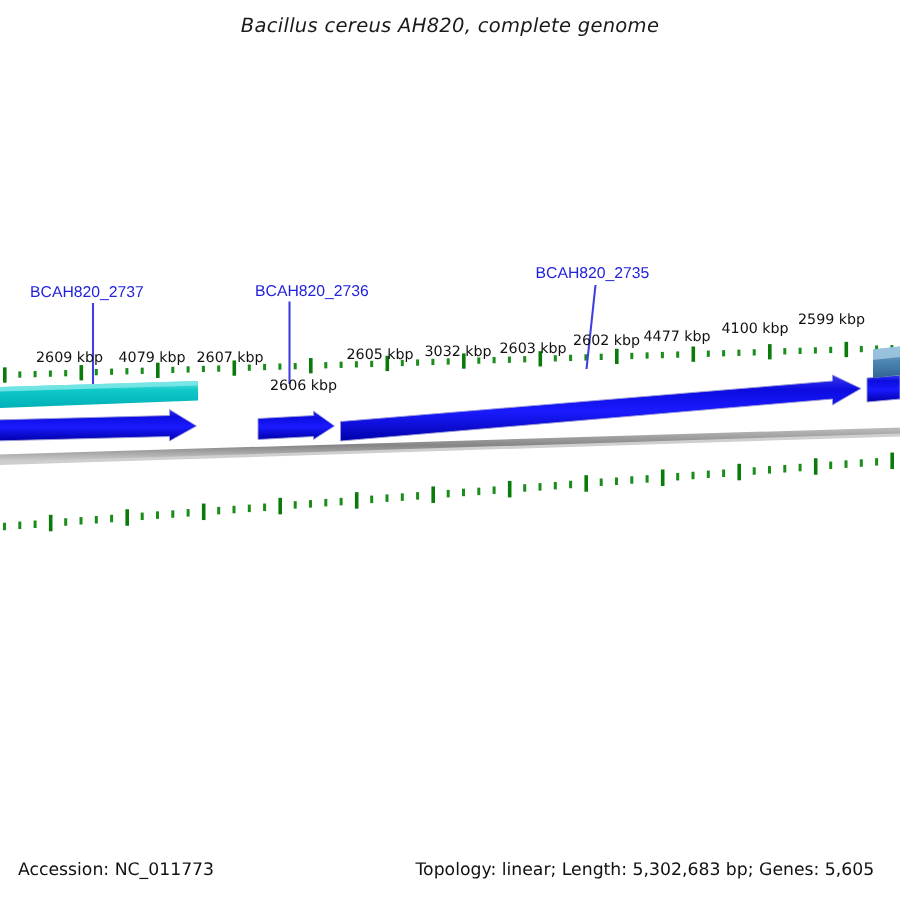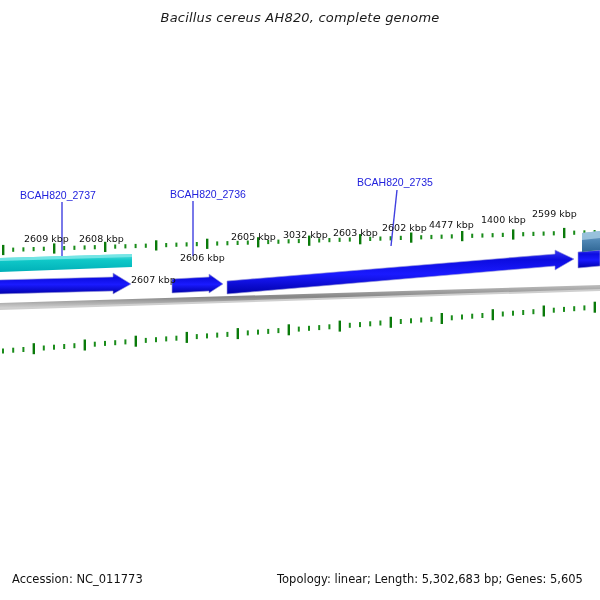--- a/index.html
+++ b/index.html
@@ -268,28 +268,28 @@
   </svg>
 
   <div id="geneLabelLayer">
       <div class="gene-label" style="left: 20px; top: 189px; color: rgb(34, 34, 221);">BCAH820_2737</div>
       <div class="gene-label" style="left: 147px; top: 188px; color: rgb(34, 34, 221); margin-left: 23px;">BCAH820_2736</div>
       <div class="gene-label" style="left: 357px; top: 176px; color: rgb(34, 34, 221);">BCAH820_2735</div>
     </div>
 
   <div id="tickLabelLayer">
       <div class="tick-label" style="left: 24px; top: 233px;">2609 kbp</div>
-      <div class="tick-label" style="left: 79px; top: 233px;">2608 kbp</div>
-      <div class="tick-label" style="left: 131px; top: 233px; margin-top: 41px;">2607 kbp</div>
+      <div class="tick-label" style="left: 79px; top: 233px;">4079 kbp</div>
+      <div class="tick-label" style="left: 131px; top: 233px;">2607 kbp</div>
       <div class="tick-label" style="left: 180px; top: 232px; margin-top: 20px;">2606 kbp</div>
       <div class="tick-label" style="left: 231px; top: 231px;">2605 kbp</div>
       <div class="tick-label" style="left: 283px; top: 229px;">3032 kbp</div>
       <div class="tick-label" style="left: 333px; top: 227px;">2603 kbp</div>
       <div class="tick-label" style="left: 382px; top: 222px;">2602 kbp</div>
       <div class="tick-label" style="left: 429px; top: 219px;">4477 kbp</div>
-      <div class="tick-label" style="left: 481px; top: 214px;">1400 kbp</div>
+      <div class="tick-label" style="left: 481px; top: 214px;">4100 kbp</div>
       <div class="tick-label" style="left: 532px; top: 208px;">2599 kbp</div>
     </div>
 
   <div id="footer-left">Accession: NC_011773</div>
   <div id="footer-right">Topology: linear; Length: 5,302,683 bp; Genes: 5,605</div>
 
 </div>
 
 </body></html>

